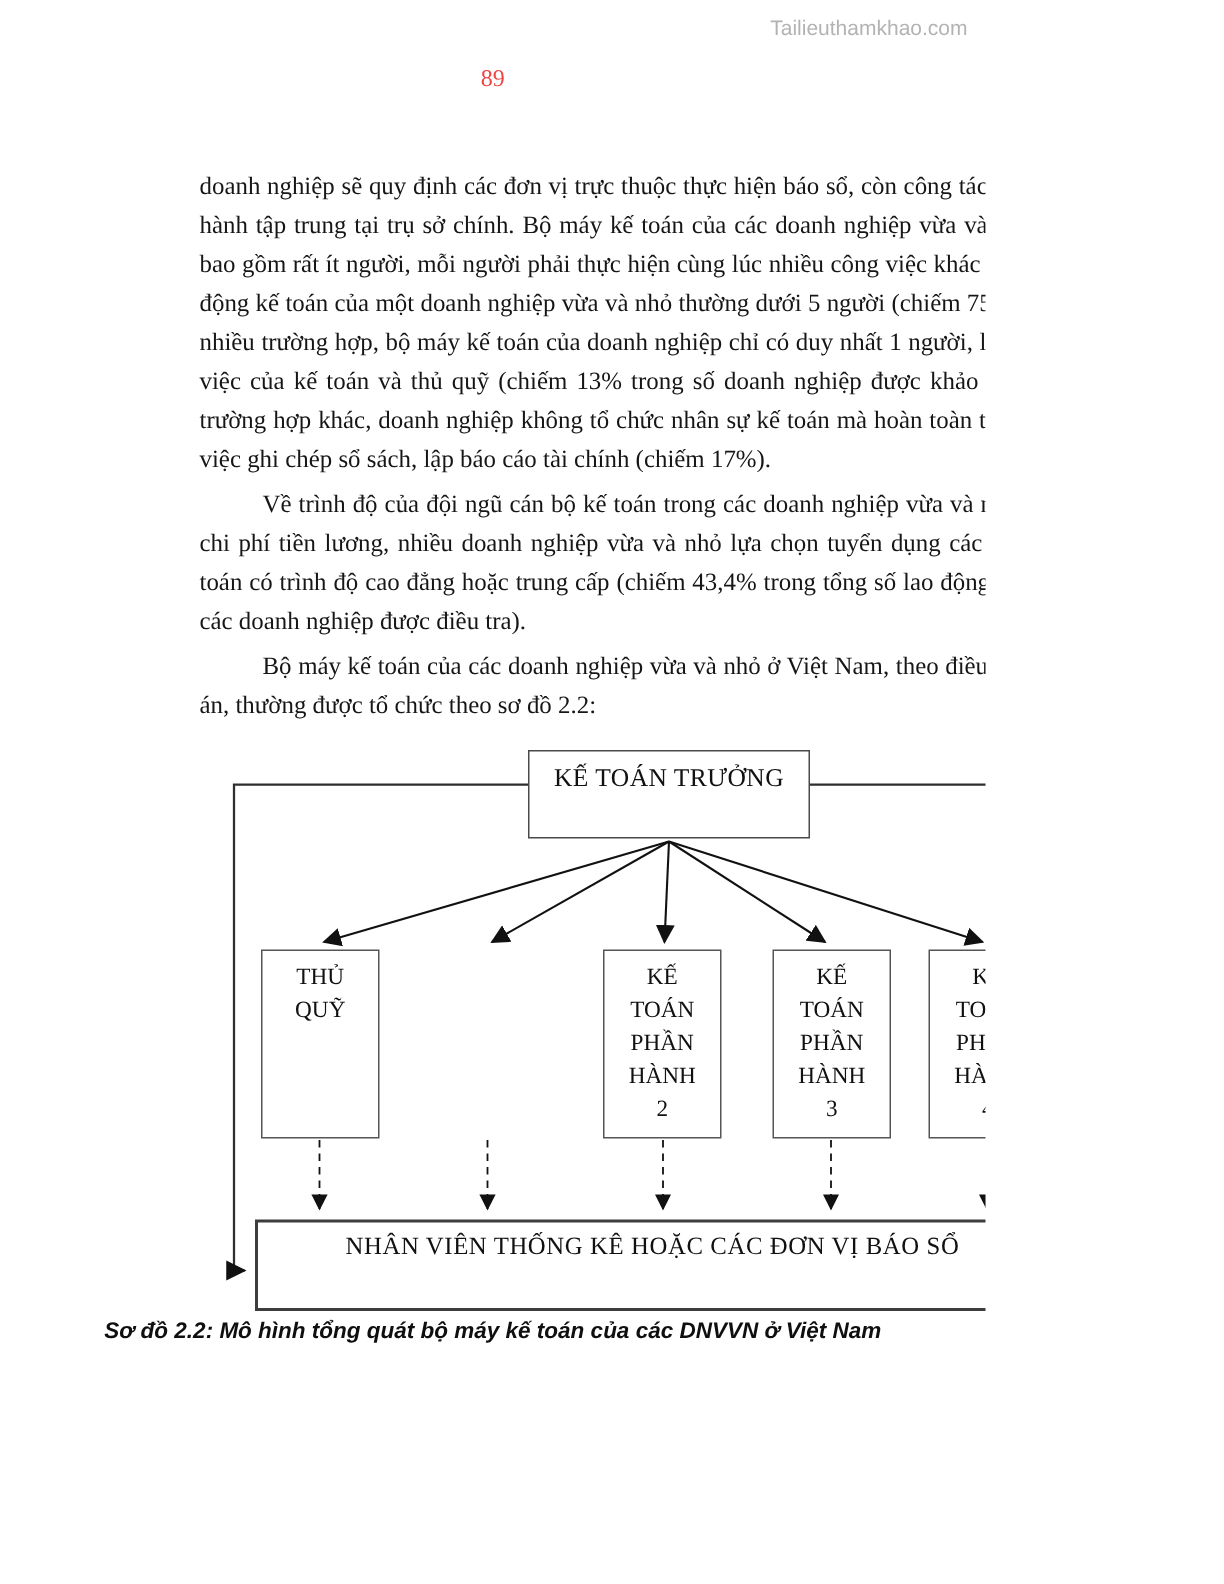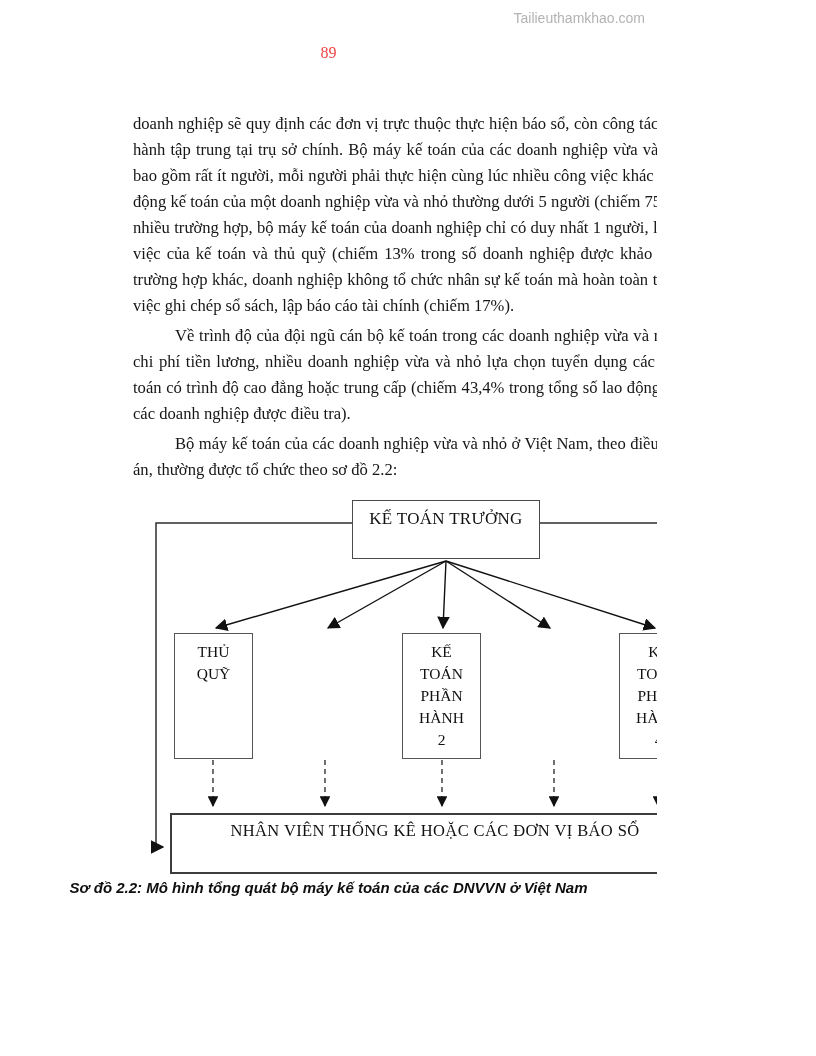--- a/index.html
+++ b/index.html
@@ -93,19 +93,20 @@
     <line x1="325" y1="760" x2="325" y2="806" stroke="#111111" stroke-width="1.2" stroke-dasharray="5 4" marker-end="url(#arr)"></line>
     <line x1="442" y1="760" x2="442" y2="806" stroke="#111111" stroke-width="1.2" stroke-dasharray="5 4" marker-end="url(#arr)"></line>
     <line x1="554" y1="760" x2="554" y2="806" stroke="#111111" stroke-width="1.2" stroke-dasharray="5 4" marker-end="url(#arr)"></line>
     <line x1="658" y1="760" x2="658" y2="806" stroke="#111111" stroke-width="1.2" stroke-dasharray="5 4" marker-end="url(#arr)"></line>
   </svg>
 
   <div class="dbox mid-box mid-1">THỦ QUỸ</div>
 
   <div class="dbox top-box">KẾ TOÁN TRƯỞNG</div>
   <div class="dbox mid-box mid-3">KẾ TOÁN PHẦN HÀNH 2</div>
+  <div class="dbox mid-box mid-4">KẾ TOÁN PHẦN HÀNH 3</div>
   <div class="dbox mid-box mid-5">KẾ TOÁN PHẦN HÀNH 4</div>
 
   <div class="dbox bottom-box">NHÂN VIÊN THỐNG KÊ HOẶC CÁC ĐƠN VỊ BÁO SỔ</div>
 
   <div class="caption">Sơ đồ 2.2: Mô hình tổng quát bộ máy kế toán của các DNVVN ở Việt Nam</div>
 
 </div>
 
 </body></html>

